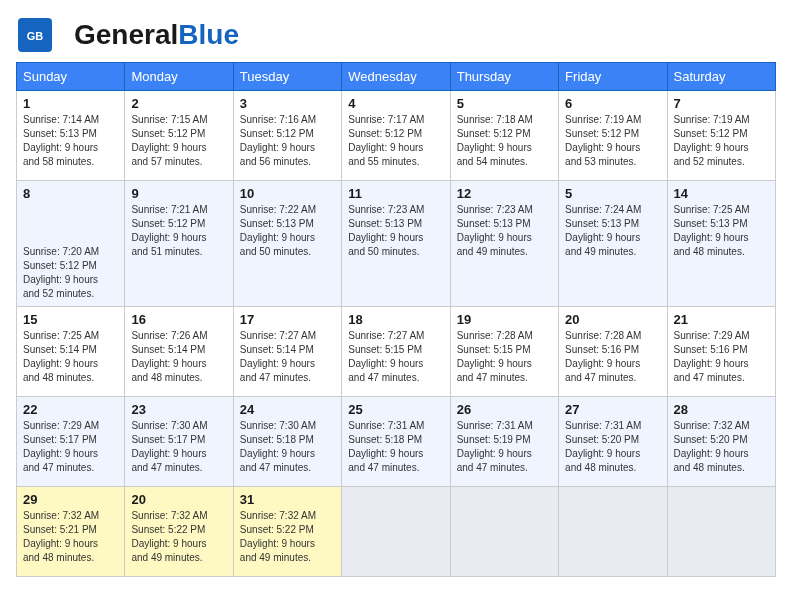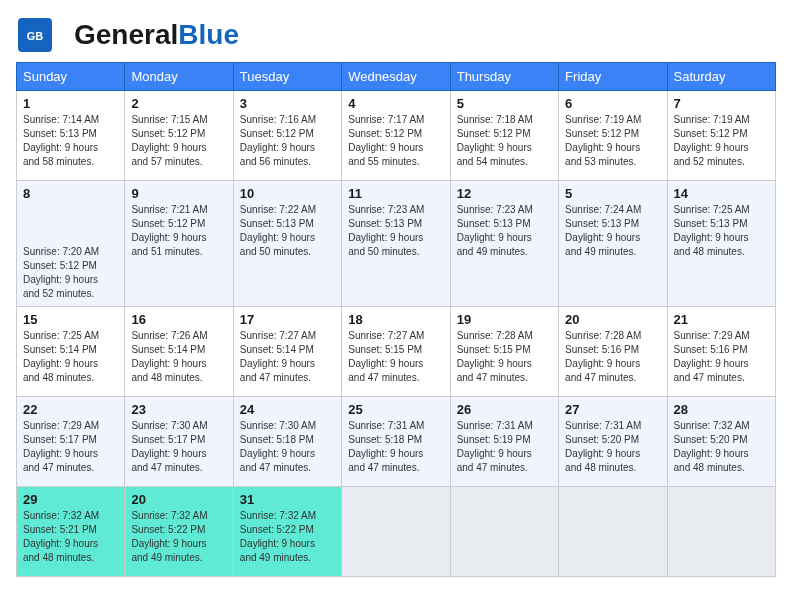--- a/index.html
+++ b/index.html
@@ -52,21 +52,21 @@
       padding: 5px 6px;
       border: 1px solid #ccc;
       width: calc(100% / 7);
       height: 90px;
       background: #fff;
     }
     .calendar tr:nth-child(even) td {
       background: #f0f4ff;
     }
     .calendar tr:last-child td {
-      background: #5eead4;
+      background: #fef9c3;
     }
     .day-num {
       font-size: 13px;
       font-weight: bold;
       color: #1a1a1a;
       display: block;
       margin-bottom: 2px;
     }
     .day-info {
       color: #333;

